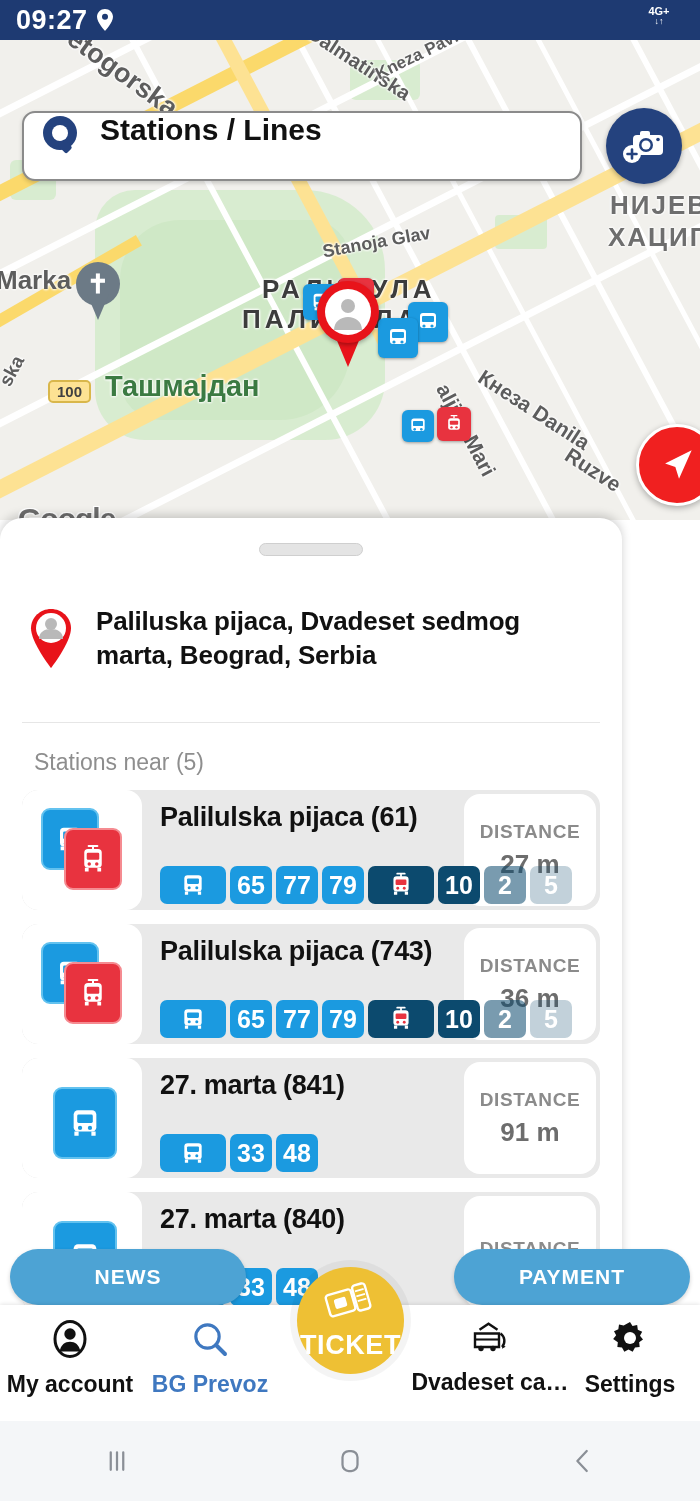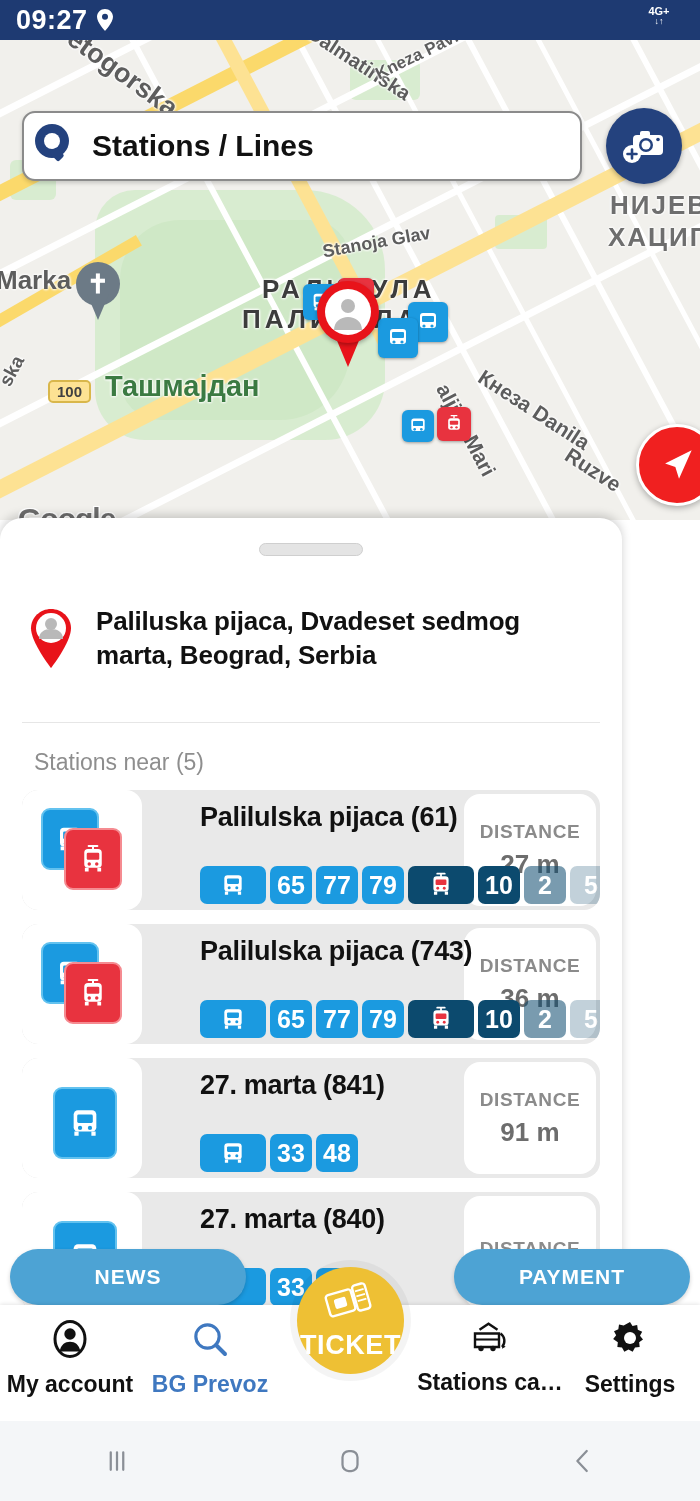--- a/index.html
+++ b/index.html
@@ -95,21 +95,21 @@
   .locatefab {
     position:absolute; right:-18px; top:384px; width:82px; height:82px; border-radius:50%;
     background:#f02020; display:flex; align-items:center; justify-content:center;
     border:3px solid #fff; box-shadow:0 2px 6px rgba(0,0,0,.3);
   }
 
   
   .searchbar {
     position:absolute; left:22px; top:111px; width:560px; height:70px;
     background:#fff; border:2px solid #8b8b8b; border-radius:13px;
-    display:flex; align-items:center; padding:0 6px; gap:16px;
+    display:flex; align-items:flex-start; padding:0 14px; gap:16px;
     box-shadow:0 2px 4px rgba(0,0,0,.18);
   }
   .searchbar .txt { font-size:30px; font-weight:700; color:#111; }
   .camfab {
     position:absolute; right:18px; top:108px; width:76px; height:76px; border-radius:50%;
     background:#24427e; display:flex; align-items:center; justify-content:center;
     box-shadow:0 2px 5px rgba(0,0,0,.3);
   }
 
   
@@ -146,21 +146,21 @@
     flex:0 0 120px; background:#fff; border-radius:16px;
     display:flex; align-items:center; justify-content:center; position:relative;
   }
   .iconcard { width:58px; height:62px; border-radius:9px; display:flex; align-items:center; justify-content:center; position:absolute; }
   .iconcard.bus { background:#1b9ae0; border:2px solid #63c2ef; }
   .iconcard.tram { background:#e8333f; border:2px solid #f58b91; }
   .dual .iconcard.bus { left:19px; top:18px; }
   .dual .iconcard.tram { left:42px; top:38px; }
   .single .iconcard.bus { left:31px; top:29px; }
 
-  .smid { flex:1 1 auto; position:relative; padding:12px 0 0 18px; min-width:0;margin-left:40px; }
+  .smid { flex:1 1 auto; position:relative; padding:12px 0 0 18px; min-width:0; }
   .sname { font-size:27px; font-weight:700; color:#111; white-space:nowrap; letter-spacing:-0.3px; }
   .badges {
     position:absolute; left:18px; bottom:6px; display:flex; gap:4px; align-items:center;
   }
   .badge {
     height:38px; min-width:42px; border-radius:7px; color:#fff;
     display:flex; align-items:center; justify-content:center;
     font-size:25px; font-weight:700; padding:0 7px;
   }
   .badge.bus { background:#1b9ae0; }
@@ -654,21 +654,21 @@
         <svg width="42" height="38" viewBox="0 0 28 24">
           <path d="M4 9h16v9H4z" fill="none" stroke="#111" stroke-width="1.6"></path>
           <path d="M4 13h16" stroke="#111" stroke-width="1.4"></path>
           <path d="M7 6.5l6-4 6 4" fill="none" stroke="#111" stroke-width="1.6"></path>
           <circle cx="8" cy="19" r="1.8" fill="#111"></circle>
             <circle cx="16" cy="19" r="1.8" fill="#111"></circle>
           <path d="M21 9a6 6 0 0 1 1 9" fill="none" stroke="#111" stroke-width="1.6"></path>
           <path d="M22.5 16.5l-.5 2.6 2.4-1.2z" fill="#111"></path>
         </svg>
       </span>
-      <span class="lbl">Stations ca…</span>
+      <span class="lbl">Dvadeset ca…</span>
     </div>
     <div class="navitem">
       <span>
         <svg width="40" height="40" viewBox="0 0 24 24">
             <path d="M12 1.8l1.5 2.4 2.8-.6.4 2.8 2.6 1.2-1.3 2.5 1.8 2.2-2.3 1.7.3 2.8-2.8.3-1.4 2.5-2.5-1.3-2.5 1.3-1.4-2.5-2.8-.3.3-2.8L1.9 12l1.8-2.2-1.3-2.5 2.6-1.2.4-2.8 2.8.6z" fill="#111"></path>
             <circle cx="12" cy="11.4" r="3.6" fill="#fff"></circle>
           </svg>
       </span>
       <span class="lbl">Settings</span>
     </div>

